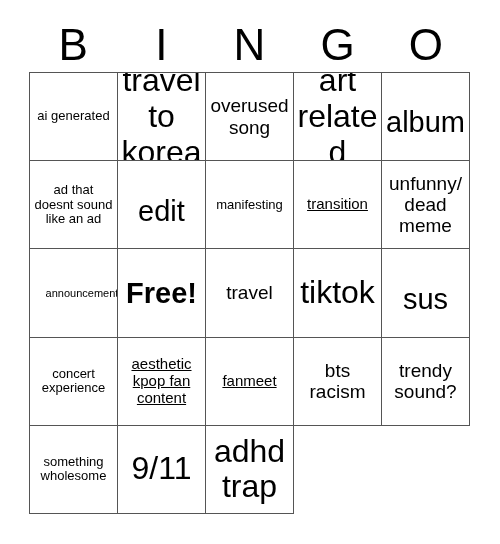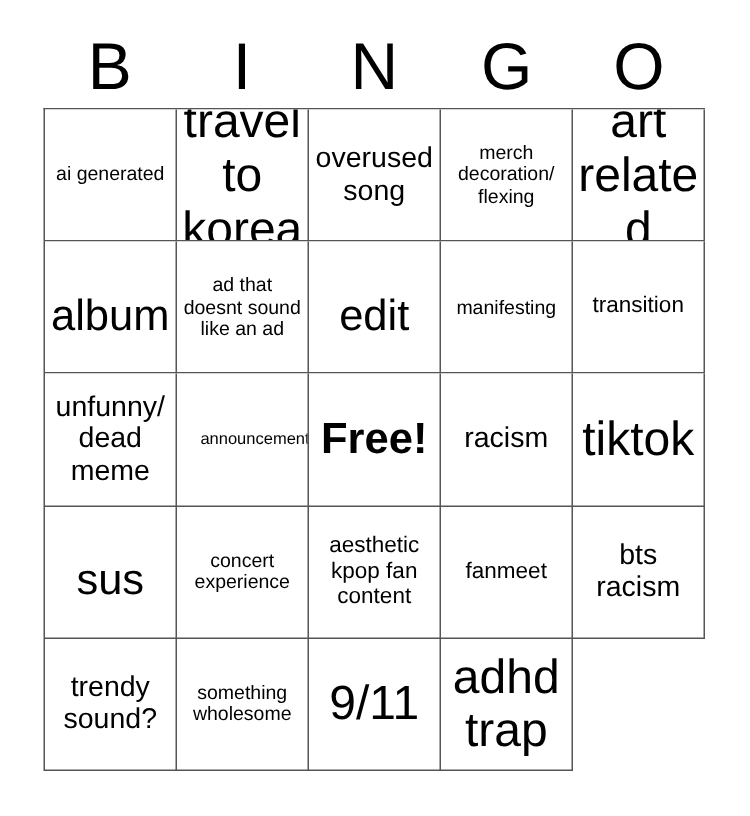--- a/index.html
+++ b/index.html
@@ -78,21 +78,21 @@
     width: 100%;
     line-height: 1.12;
     word-wrap: break-word;
     overflow-wrap: break-word;
     color: #000000;
   }
 
   
   .fs-xs   { font-size: 11px; margin-left: 17px; }
   .fs-s    { font-size: 13px; }
-  .fs-m    { font-size: 15px; }
+  .fs-m    { font-size: 15px; text-decoration: underline; }
   .fs-l    { font-size: 19px; }
   .fs-xl   { font-size: 32px; }
   .fs-xxl  { font-size: 29px; margin-top: 12px; }
   .fs-free { font-size: 29px; font-weight: bold; }
 </style>
 </head>
 <body>
 
 <div id="bingo-card">
 
@@ -107,23 +107,20 @@
   <div id="bingo-grid">
 
     <div class="bingo-cell">
       <span class="cell-text fs-s">ai generated</span>
     </div>
     <div class="bingo-cell">
       <span class="cell-text fs-xl">travel to korea</span>
     </div>
     <div class="bingo-cell">
       <span class="cell-text fs-l">overused song</span>
-    </div>
-    <div class="bingo-cell">
-      <span class="cell-text fs-s">merch decoration/ flexing</span>
     </div>
     <div class="bingo-cell">
       <span class="cell-text fs-xl">art related</span>
     </div>
 
     <div class="bingo-cell">
       <span class="cell-text fs-xxl">album</span>
     </div>
     <div class="bingo-cell">
       <span class="cell-text fs-s">ad that doesnt sound like an ad</span>
@@ -141,21 +138,21 @@
     <div class="bingo-cell">
       <span class="cell-text fs-l">unfunny/ dead meme</span>
     </div>
     <div class="bingo-cell">
       <span class="cell-text fs-xs">announcement</span>
     </div>
     <div class="bingo-cell">
       <span class="cell-text fs-free">Free!</span>
     </div>
     <div class="bingo-cell">
-      <span class="cell-text fs-l">racism</span>
+      <span class="cell-text fs-l">travel</span>
     </div>
     <div class="bingo-cell">
       <span class="cell-text fs-xl">tiktok</span>
     </div>
 
     <div class="bingo-cell">
       <span class="cell-text fs-xxl">sus</span>
     </div>
     <div class="bingo-cell">
       <span class="cell-text fs-s">concert experience</span>

